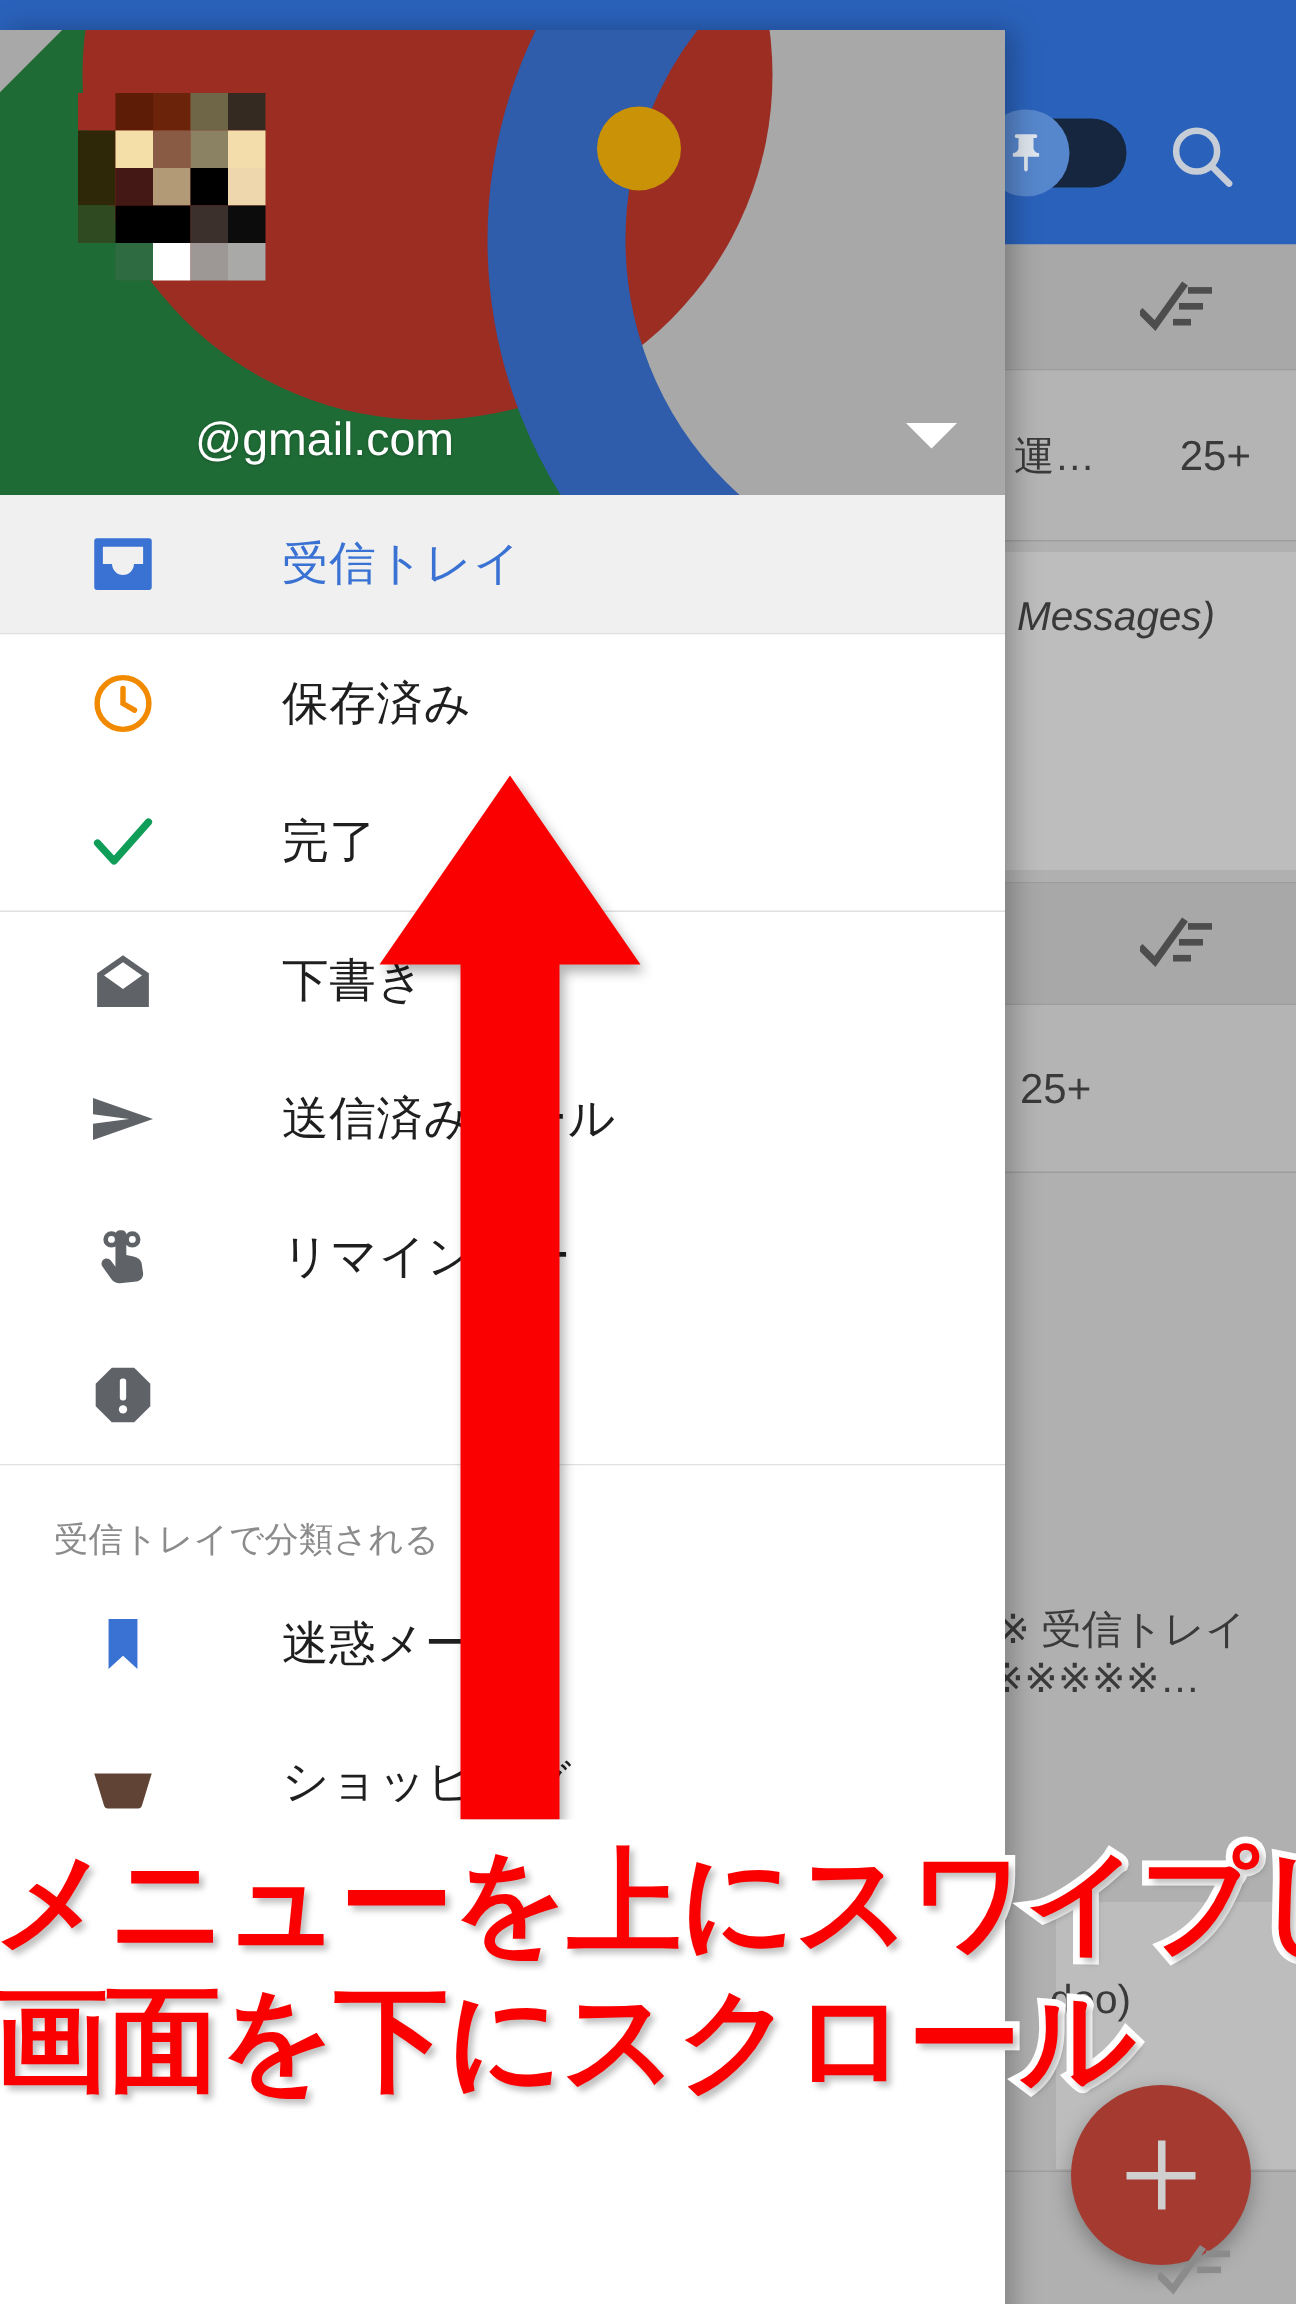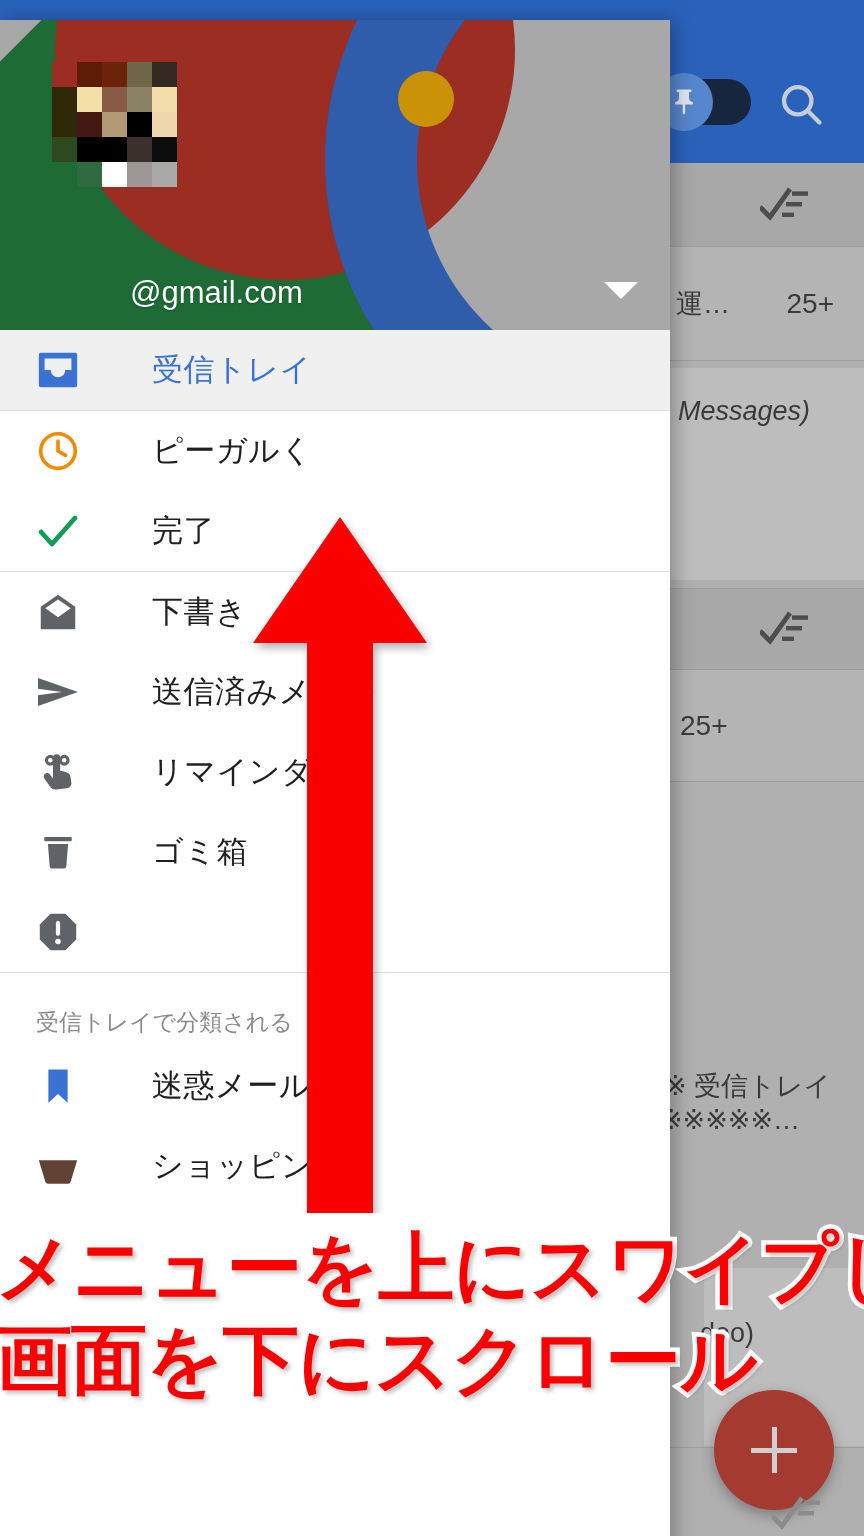--- a/index.html
+++ b/index.html
@@ -177,26 +177,27 @@
     border-right: 17px solid transparent;
     border-top: 17px solid #ffffff;
   }
 
   
   .menu-section { background: #fff; }
   .menu-divider {
     height: 1px; background: #e0e0e0; width: 100%;
   }
   .menu-item {
-    height: 80px;
+    height: 92px;
     display: flex;
     align-items: center;
-    padding-left: 32px;
+    padding-left: 56px;
     box-sizing: border-box;
     position: relative;
+    gap: 12px;
   }
   .menu-item.selected { background: #f0f0f0; }
   .menu-icon {
     width: 52px; height: 52px;
     display: flex; align-items: center; justify-content: center;
     flex: 0 0 52px;
   }
   .menu-icon svg { display: block; }
   .menu-label {
     margin-left: 68px;
@@ -368,21 +369,21 @@
   <div class="menu-divider"></div>
 
   <div class="menu-section">
     <div class="menu-item">
       <span class="menu-icon">
         <svg width="46" height="46" viewBox="0 0 24 24" fill="none" stroke="#f28a00" stroke-width="1.9">
           <circle cx="12" cy="12" r="9"></circle>
           <path d="M12 6.8V12l4 2.3" stroke-linecap="round"></path>
         </svg>
       </span>
-      <span class="menu-label">ピーガルく</span>
+      <span class="menu-label">保存済み</span>
     </div>
     <div class="menu-item">
       <span class="menu-icon">
         <svg width="48" height="48" viewBox="0 0 24 24" fill="none" stroke="#0f9d58" stroke-width="2.4" stroke-linecap="round" stroke-linejoin="round">
           <path d="M3.5 12.5 L9 18.5 L20.5 5.5"></path>
         </svg>
       </span>
       <span class="menu-label">完了</span>
     </div>
   </div>
@@ -412,29 +413,20 @@
             <circle cx="7.8" cy="5.6" r="2.1"></circle>
             <circle cx="15.4" cy="5.6" r="2.1"></circle>
           </g>
           <path d="M11.6 2.3c.9 0 1.6.75 1.6 1.7v7.3l2.6.55c1.6.34 2.8 1.3 3 2.6l.5 3.4c.2 1.5-.9 2.9-2.4 3.05l-6.0.6c-1.4.14-2.7-.55-3.35-1.75L4.4 15.3c-.5-.95-.1-2.1.85-2.55.8-.38 1.75-.15 2.3.55l1.7 2.2V4c0-.95.7-1.7 1.6-1.7z" fill="#5f6368"></path>
         </svg>
       </span>
       <span class="menu-label">リマインダー</span>
     </div>
     <div class="menu-item">
       <span class="menu-icon">
-        <svg width="44" height="44" viewBox="0 0 24 24" fill="#5f6368">
-          <rect x="4.5" y="3.8" width="15" height="2.4" rx="0.6"></rect>
-          <path d="M6.5 7.6h11l-.95 12.2a1.3 1.3 0 0 1-1.3 1.2H8.75a1.3 1.3 0 0 1-1.3-1.2L6.5 7.6z"></path>
-        </svg>
-      </span>
-      <span class="menu-label">ゴミ箱</span>
-    </div>
-    <div class="menu-item">
-      <span class="menu-icon">
         <svg width="46" height="46" viewBox="0 0 24 24" fill="#5f6368">
           <path d="M8.1 2.5h7.8L21.5 8.1v7.8L15.9 21.5H8.1L2.5 15.9V8.1L8.1 2.5z"></path>
           <rect x="10.9" y="6.3" width="2.2" height="7.6" fill="#ffffff" rx="1"></rect>
           <circle cx="12" cy="17" r="1.45" fill="#ffffff"></circle>
         </svg>
       </span>
     </div>
   </div>
   <div class="menu-divider"></div>
 

